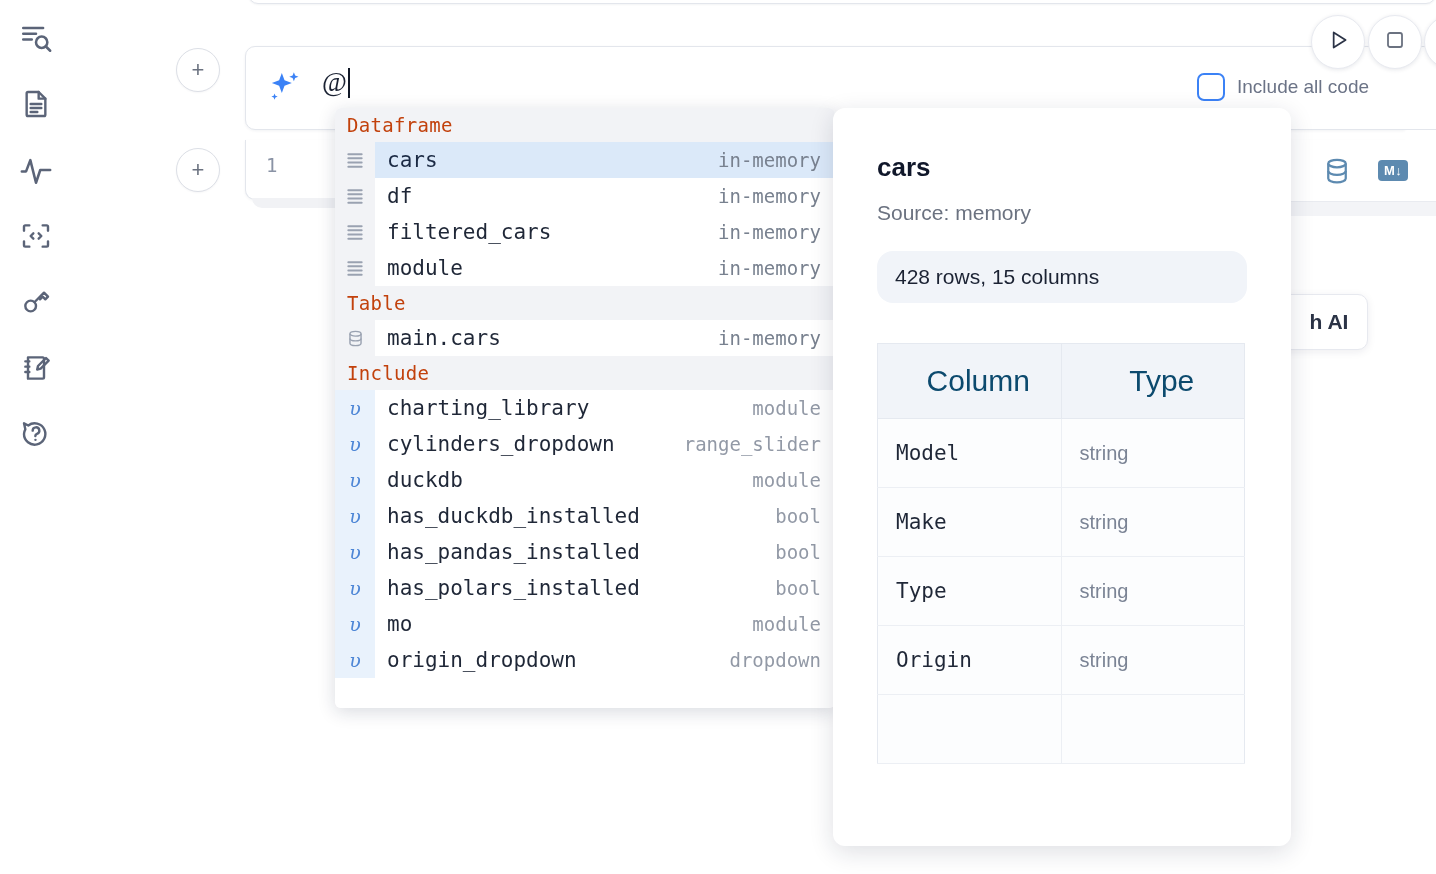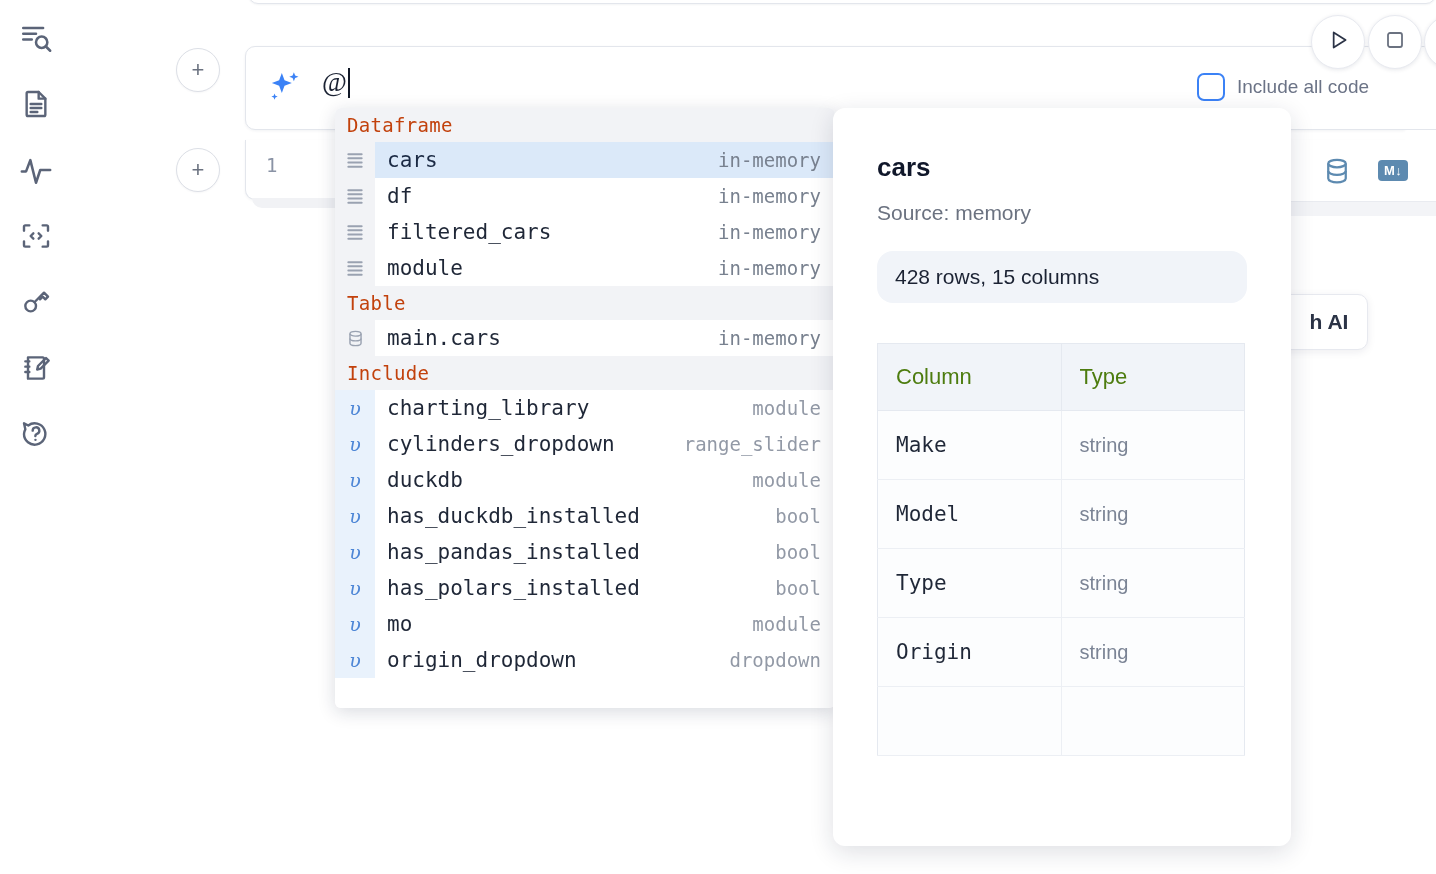--- a/index.html
+++ b/index.html
@@ -176,22 +176,22 @@
   .d-source { margin-top: 18px; font-size: 21px; color: #6b7280; }
   .d-pill {
     margin-top: 26px; background: #f1f4f9; border-radius: 16px;
     padding: 14px 18px; font-size: 21px; color: #1b2233;
   }
   .d-table {
     margin-top: 40px; width: 368px; border-collapse: collapse;
     border: 1px solid #e5e9f0; table-layout: fixed;
   }
   .d-table th {
-    background: #f1f4f9; text-align: left; font-weight: 400;
-    font-size: 22px; color: #4d7c0f; padding: 20px 0 20px 18px;
+    background: #f1f4f9; text-align: center; font-weight: 400;
+    font-size: 30px; color: #0c4a6e; padding: 20px 0 20px 18px;
     border-bottom: 1px solid #e5e9f0; border-right: 1px solid #e5e9f0;
     font-family: "Liberation Sans", sans-serif;
   }
   .d-table th:last-child { border-right: none; }
   .d-table td {
     padding: 22px 0 22px 18px; border-bottom: 1px solid #eceff4;
     border-right: 1px solid #eceff4; background: #fcfdfe;
   }
   .d-table td:last-child { border-right: none; }
   .td-col { font-family: "DejaVu Sans Mono", monospace; font-size: 21px; color: #1f2737; }
@@ -416,28 +416,28 @@
     <div class="d-pill">428 rows, 15 columns</div>
     <table class="d-table" id="dtable">
         <thead>
           <tr>
             <th>Column</th>
             <th>Type</th>
           </tr>
         </thead>
         <tbody>
           <tr>
+            <td class="td-col">Model</td>
+            <td class="td-type">string</td>
+          </tr>
+          <tr>
             <td class="td-col">Make</td>
             <td class="td-type">string</td>
           </tr>
           <tr>
-            <td class="td-col">Model</td>
-            <td class="td-type">string</td>
-          </tr>
-          <tr>
             <td class="td-col">Type</td>
             <td class="td-type">string</td>
           </tr>
           <tr>
             <td class="td-col">Origin</td>
             <td class="td-type">string</td>
           </tr>
           <tr>
             <td class="td-col">&nbsp;</td>
             <td class="td-type">&nbsp;</td>

